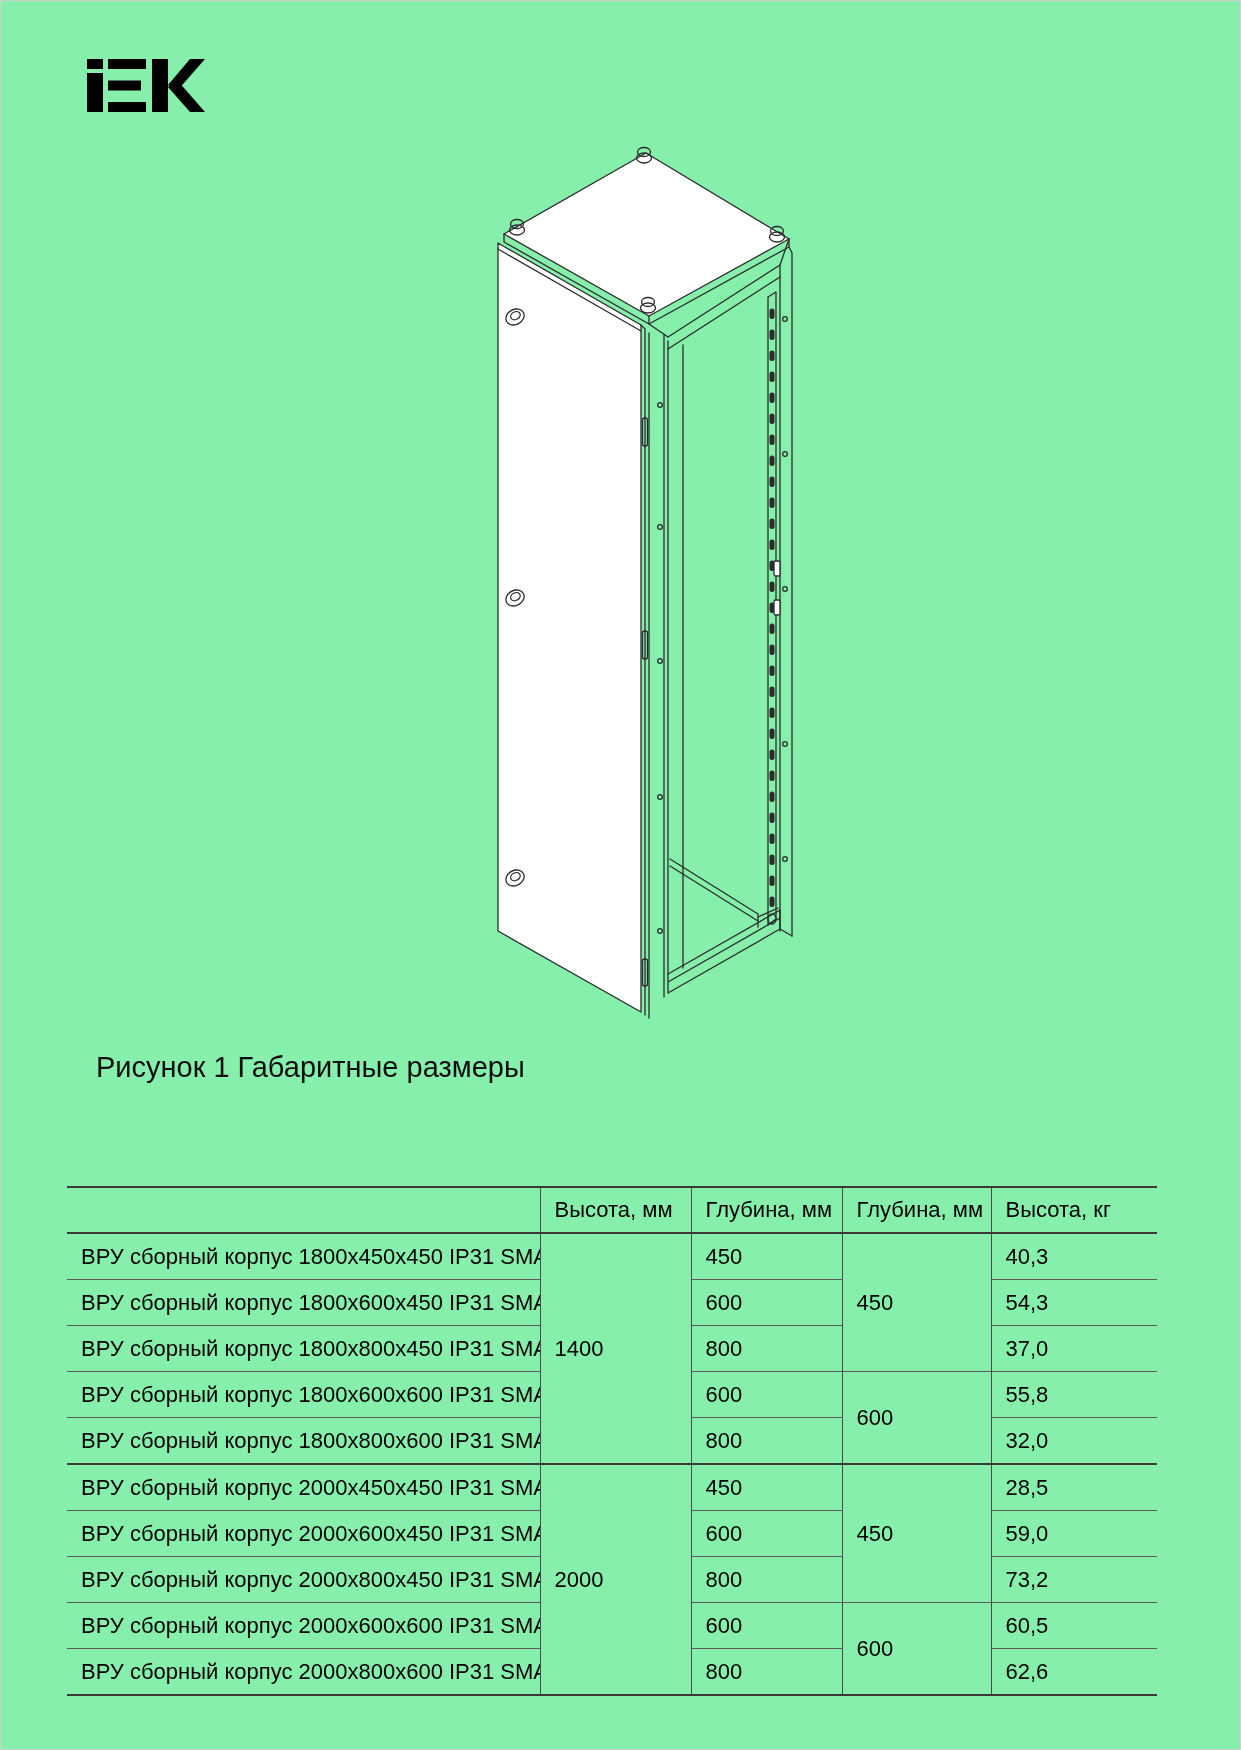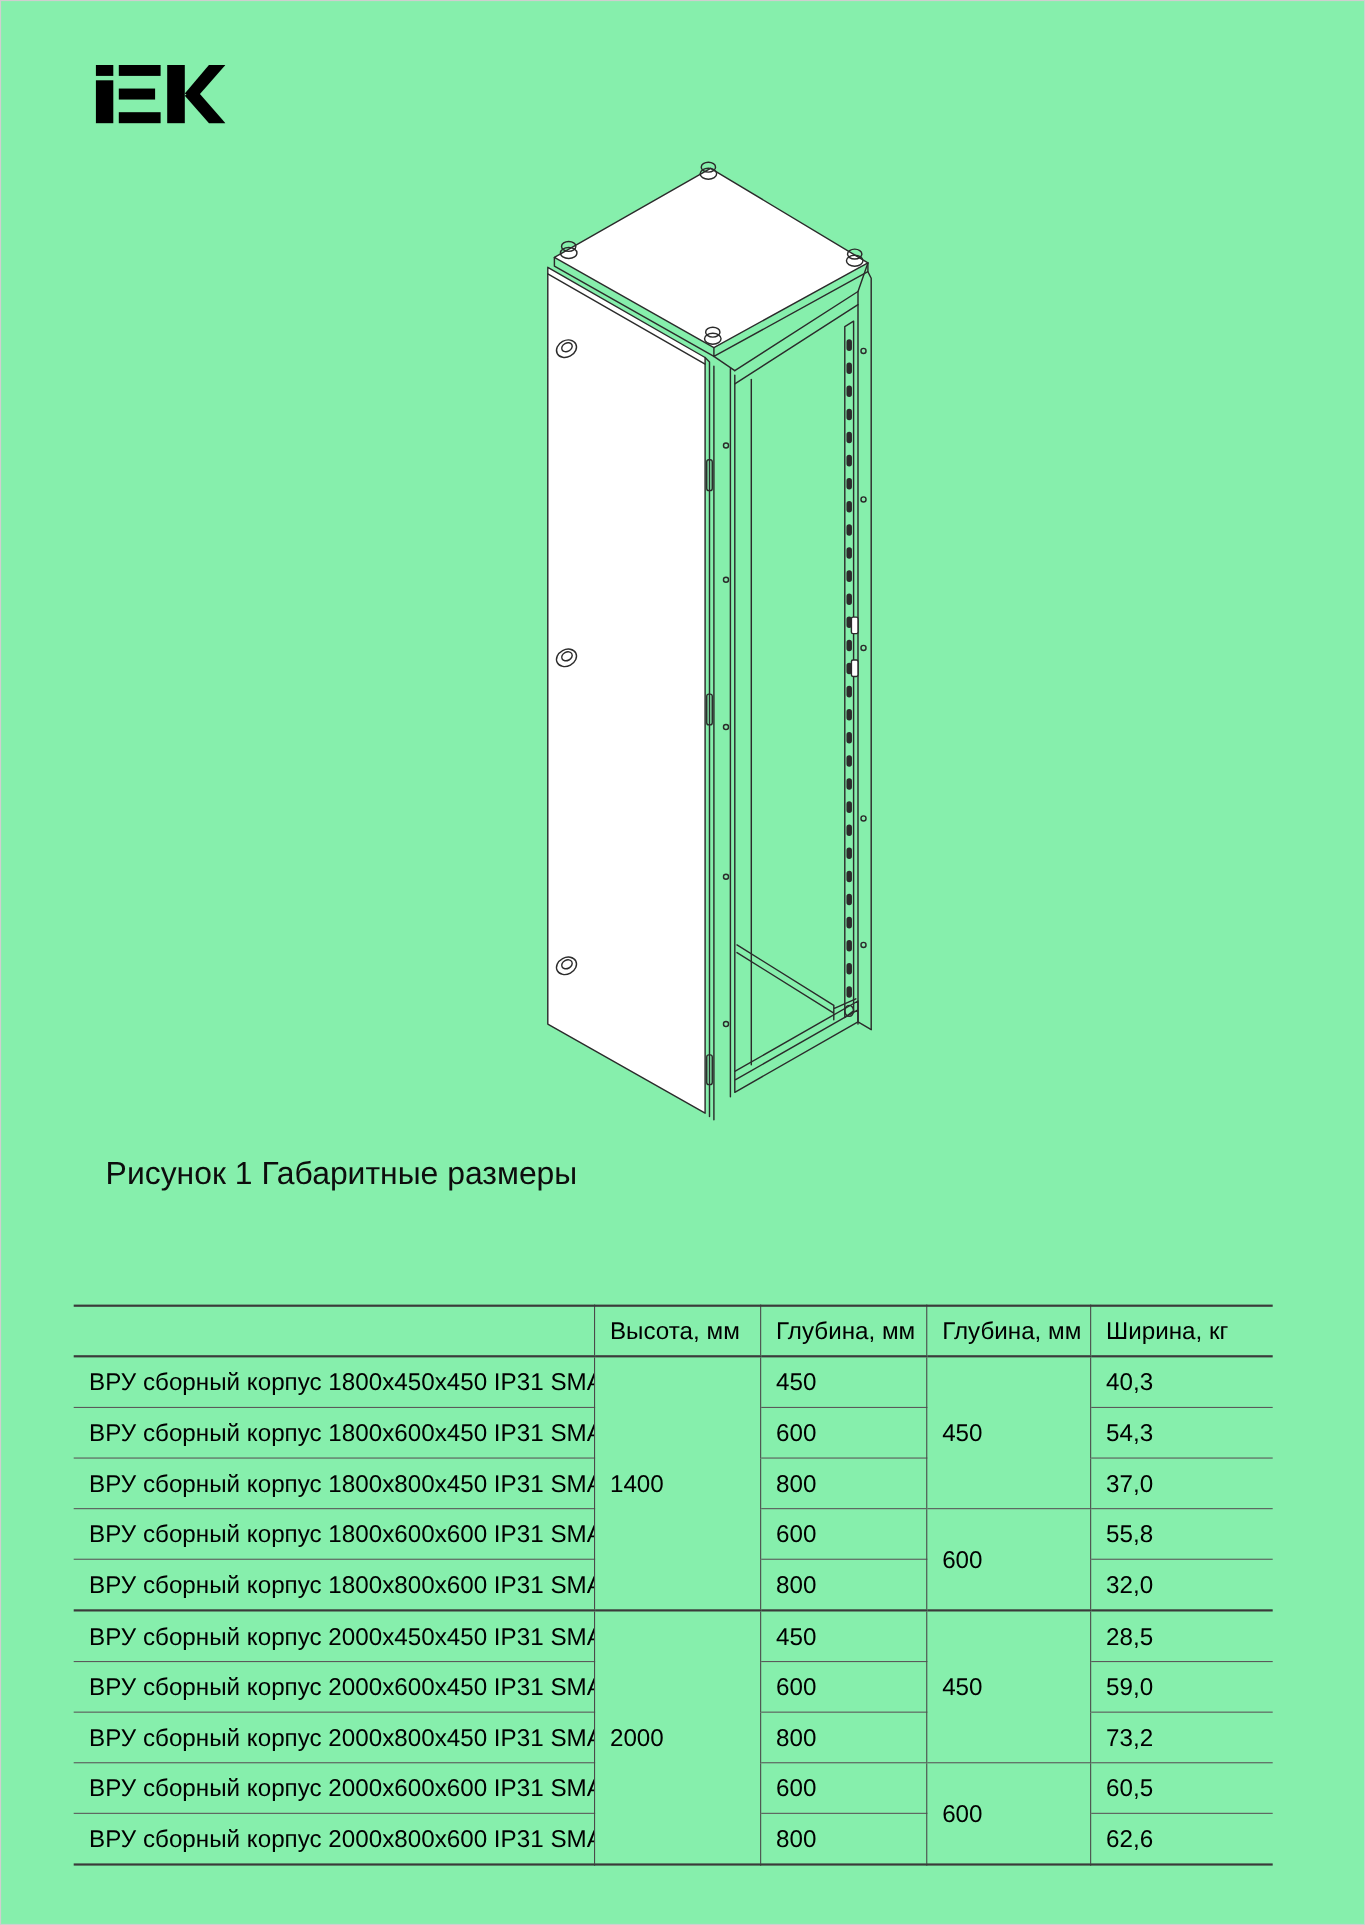--- a/index.html
+++ b/index.html
@@ -143,21 +143,21 @@
         <col style="width:151px">
       <col style="width:149px">
         <col style="width:166px">
     </colgroup>
     <thead>
       <tr>
         <th></th>
         <th class="vline">Высота, мм</th>
         <th class="vline">Глубина, мм</th>
         <th class="vline">Глубина, мм</th>
-        <th class="vline">Ширина, кг</th>
+        <th class="vline">Высота, кг</th>
       </tr>
     </thead>
     <tbody>
       <tr>
         <td>ВРУ сборный корпус 1800х450х450 IP31 SMART</td>
         <td class="vline" rowspan="5">1400</td>
         <td class="vline">450</td>
         <td class="vline" rowspan="3">450</td>
         <td class="vline">40,3</td>
       </tr>

